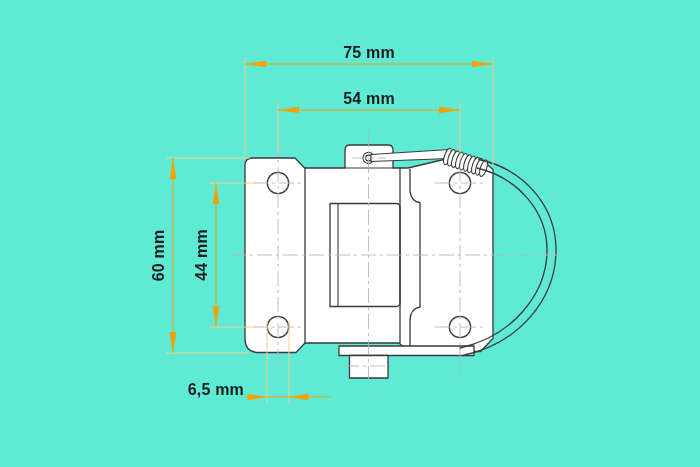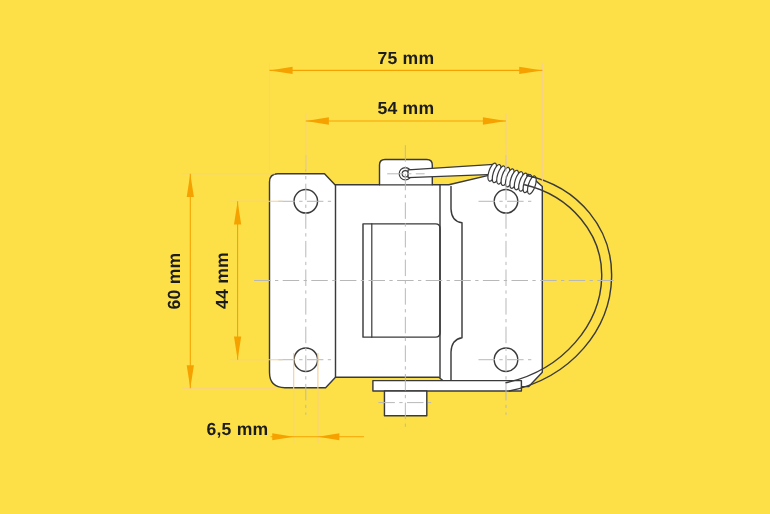--- a/index.html
+++ b/index.html
@@ -1,16 +1,16 @@
 <!DOCTYPE html>
 <html><head>
 <meta charset="utf-8">
 <style>
   html,body{margin:0;padding:0;background:#ffffff;}
-  .canvas{position:relative;width:700px;height:467px;background:#fde047;overflow:hidden;}
+  .canvas{position:relative;width:700px;height:467px;background:#5eead4;overflow:hidden;}
   svg{display:block;}
   .part{stroke:#3a3a3a;stroke-width:1.3;fill:none;stroke-linejoin:round;stroke-linecap:round;}
   .part-fill{stroke:#3a3a3a;stroke-width:1.3;fill:#ffffff;stroke-linejoin:round;}
   .thin{stroke-width:1.1;}
   .center{stroke:#b7b7b7;stroke-width:0.9;fill:none;stroke-dasharray:15 4 3 4;}
   .dim{stroke:#f5a200;stroke-width:1;fill:none;}
   .ext{stroke:#f8cf8d;stroke-width:1;fill:none;}
   .arrow{fill:#f5a200;stroke:none;}
   .dim-text{font-family:"Liberation Sans","DejaVu Sans",sans-serif;font-weight:bold;
             font-size:16px;fill:#1c1c1c;letter-spacing:0.2px;}

